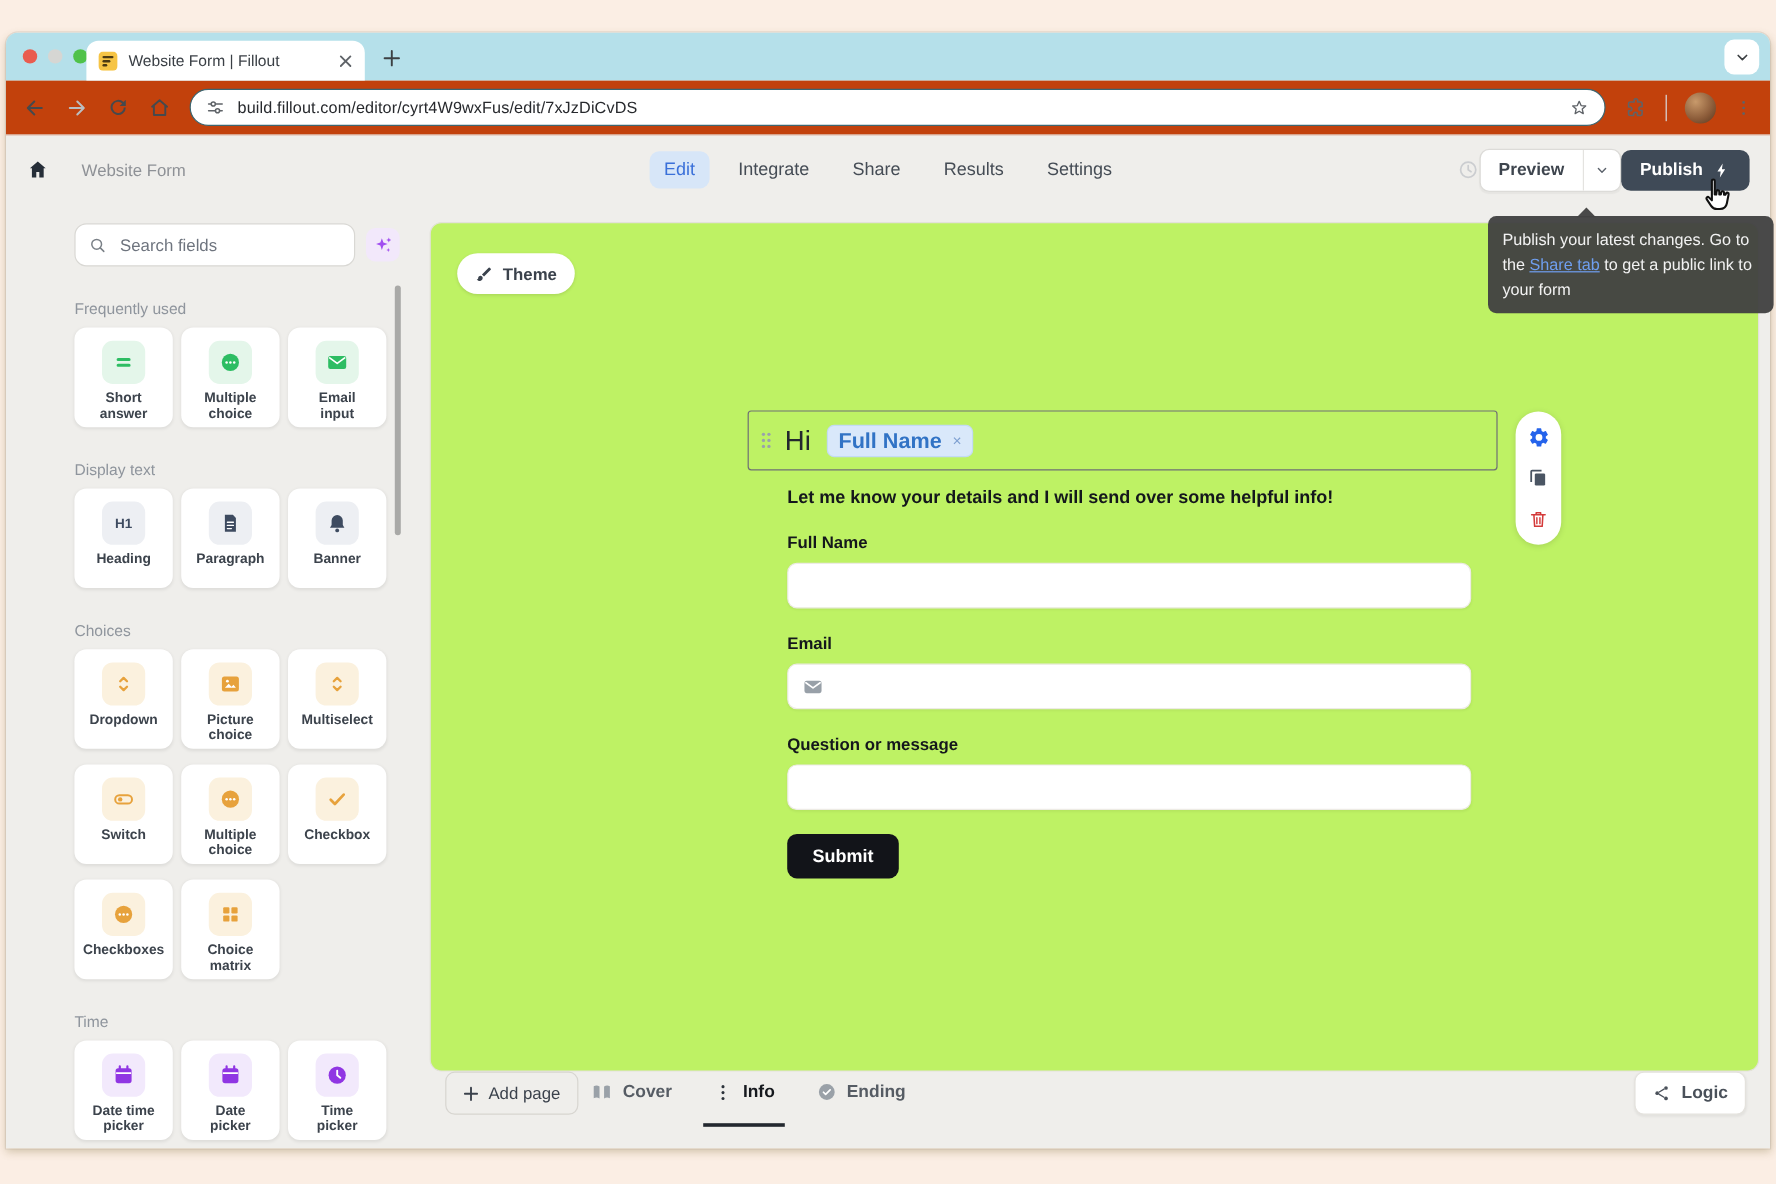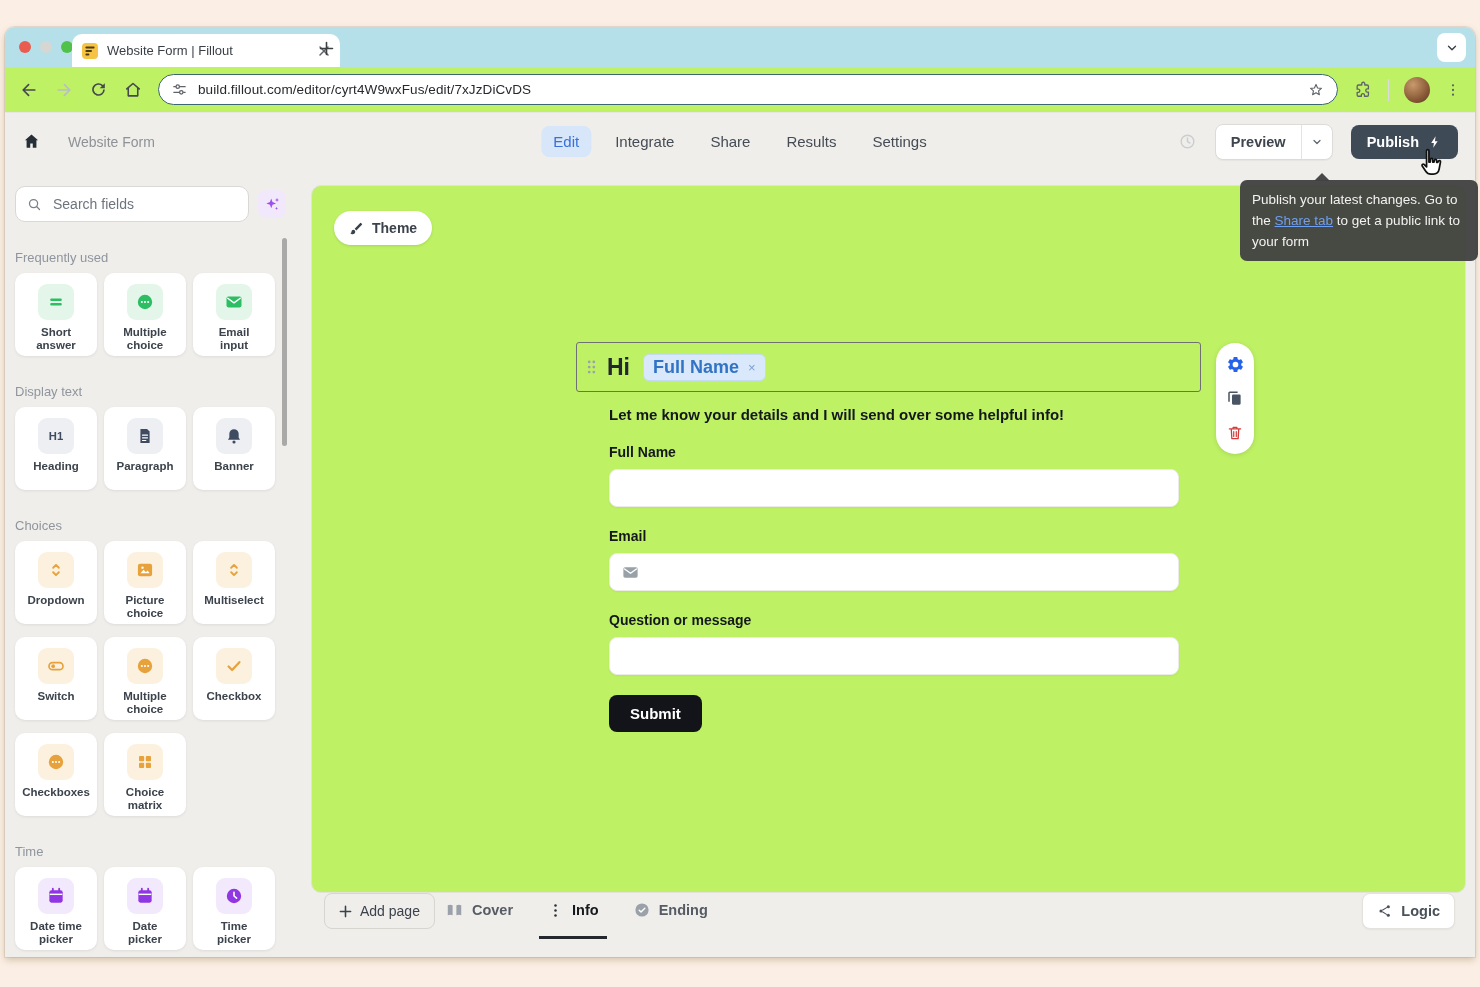--- a/index.html
+++ b/index.html
@@ -8,56 +8,56 @@
   svg{display:block;}
 
   
   .browser{position:absolute;left:5px;top:27px;right:5px;bottom:30px;border-radius:10px 10px 0 0;
            overflow:hidden;display:flex;flex-direction:column;
            box-shadow:0 0 0 1px rgba(0,0,0,.07),0 3px 7px rgba(120,100,40,.3);}
   .tabstrip{height:40px;background:#b5e0ea;position:relative;flex:none;}
   .lights{position:absolute;left:14px;top:14px;display:flex;gap:9px;}
   .light{width:12px;height:12px;border-radius:50%;}
   .light.red{background:#e95c4f}.light.yellow{background:#d6d6d3}.light.green{background:#50c24a}
-  .tab{position:absolute;left:67px;top:7px;width:268px;height:33px;background:#fff;
+  .tab{position:absolute;left:67px;top:7px;width:232px;height:33px;background:#fff;
        border-radius:10px 10px 0 0;display:flex;align-items:center;padding:0 10px;gap:9px;box-sizing:border-box;}
   .tab-title{font-size:13px;color:#3a3f45;flex:1;white-space:nowrap;overflow:hidden;}
   .newtab{position:absolute;left:308px;top:8px;width:26px;height:26px;display:flex;align-items:center;justify-content:center;}
   .strip-chevron{position:absolute;right:9px;top:6px;width:29px;height:29px;background:#fff;border-radius:8px;
                  display:flex;align-items:center;justify-content:center;}
 
-  .toolbar{height:45px;background:#bef264;display:flex;align-items:center;padding:0 14px;gap:15px;flex:none;
+  .toolbar{height:45px;background:#c2410c;display:flex;align-items:center;padding:0 14px;gap:15px;flex:none;
            border-bottom:1px solid #e6e6e3;}
   .urlbar{flex:1;height:31px;border:1.5px solid #3c6671;border-radius:17px;display:flex;align-items:center;
           padding:0 12px;gap:10px;background:#fff;min-width:0;box-sizing:border-box;}
   .url-text{font-size:13.5px;color:#27292d;font-weight:500;white-space:nowrap;overflow:hidden;flex:1;letter-spacing:.1px;}
   .avatar{width:26px;height:26px;border-radius:50%;
           background:radial-gradient(circle at 35% 30%,#c89a6b,#8a5a38 60%,#55361f);}
   .tb-divider{width:1px;height:22px;background:#dadce0;}
 
   
   .app{flex:1;background:#efeeeb;display:flex;flex-direction:column;min-height:0;}
   .app-header{height:57px;display:flex;align-items:center;padding:0 17px;position:relative;flex:none;}
   .form-title{color:#8e9196;font-size:14px;margin-left:27px;}
   .nav{position:absolute;left:50%;transform:translateX(-50%);display:flex;align-items:center;gap:12px;}
   .nav-item{font-size:15px;color:#454c55;padding:7px 12px;border-radius:8px;cursor:default;}
   .nav-item.active{background:#d7e6f8;color:#3a70d9;}
-  .header-right{margin-left:auto;display:flex;align-items:center;gap:18px;}
+  .header-right{margin-left:auto;display:flex;align-items:center;}
   .preview-btn{height:34px;background:#fff;border:1px solid #dcdbd8;border-radius:8px;display:flex;align-items:center;
                box-shadow:0 1px 1px rgba(0,0,0,.04);overflow:hidden;}
   .preview-label{padding:0 15px;font-size:14.5px;color:#3e454e;font-weight:600;}
   .preview-sep{width:1px;align-self:stretch;background:#e4e3e0;}
   .preview-chev{width:30px;display:flex;align-items:center;justify-content:center;align-self:stretch;}
   .publish-btn{height:34px;background:#3f4a57;border-radius:8px;color:#fff;display:flex;align-items:center;gap:9px;
                padding:0 16px;font-size:14.5px;font-weight:600;}
 
   .app-body{flex:1;display:flex;min-height:0;}
 
   
-  .sidebar{width:283px;flex:none;position:relative;padding:16px 0 0 10px;box-sizing:border-box;overflow:hidden;}
+  .sidebar{width:283px;flex:none;position:relative;padding:16px 0 0 10px;box-sizing:border-box;overflow:hidden;margin-left:47px;}
   .search-row{display:flex;gap:9px;align-items:center;}
   .search-input{width:234px;height:36px;border:1px solid #d9d8d4;border-radius:10px;background:#fff;display:flex;
                 align-items:center;padding:0 11px;gap:9px;box-sizing:border-box;}
   .search-input input{border:0;outline:0;background:transparent;font-size:14px;color:#333;width:100%;font-family:inherit;}
   .search-input input::placeholder{color:#6e747e;}
   .sparkle-btn{width:28px;height:28px;border-radius:8px;background:#f2e8fb;display:flex;align-items:center;justify-content:center;}
   .section-label{margin-top:28px;font-size:13px;color:#8f959d;font-weight:500;}
   .cards{margin-top:8px;display:grid;grid-template-columns:repeat(3,82px);gap:13px 7px;}
   .card{height:83px;background:#fff;border-radius:10px;box-shadow:0 1px 3px rgba(0,0,0,.08);display:flex;
         flex-direction:column;align-items:center;box-sizing:border-box;padding-top:11px;}
@@ -74,21 +74,21 @@
   .main{flex:1;position:relative;min-width:0;}
   .canvas{position:absolute;left:23px;right:9px;top:15px;bottom:64px;background:#bef264;
           border:1px solid #e3e1da;border-radius:10px;}
   .theme-btn{position:absolute;left:22px;top:25px;height:34px;background:#fff;border-radius:17px;
              box-shadow:0 1px 3px rgba(0,0,0,.12);display:flex;align-items:center;gap:8px;padding:0 15px;
              font-size:14px;font-weight:600;color:#3b424c;}
   .form{position:absolute;left:264px;top:156px;width:625px;}
   .heading-block{position:relative;height:50px;border:1.5px solid #6f7074;border-radius:3px;display:flex;
                  align-items:center;padding-left:30px;gap:13px;box-sizing:border-box;}
   .drag{position:absolute;left:9px;top:50%;transform:translateY(-50%);}
-  .hi{font-size:23px;font-weight:700;color:#23272e;}
+  .hi{font-size:23px;font-weight:400;color:#23272e;}
   .chip{display:flex;align-items:center;gap:9px;background:#d9e8fa;border:1px solid #c3dbf4;border-radius:6px;padding:2px 9px;}
   .chip-label{font-size:18px;font-weight:600;color:#3173c5;}
   .chip-x{font-size:13px;color:#7d9fd0;}
   .desc{margin-top:14px;margin-left:33px;font-size:15px;font-weight:600;color:#14171c;}
   .fields{margin-left:33px;width:570px;}
   .f-label{margin-top:21px;font-size:14px;font-weight:600;color:#14171c;}
   .f-input{margin-top:9px;height:38px;background:#fff;border:1px solid #edebe5;border-radius:8px;
            box-shadow:0 1px 2px rgba(0,0,0,.05);display:flex;align-items:center;padding:0 11px;box-sizing:border-box;gap:8px;}
   .input-icon{color:#98a0a8;}
   .submit{margin:20px 0 0 33px;display:inline-flex;height:37px;background:#121419;color:#fff;border-radius:8px;

